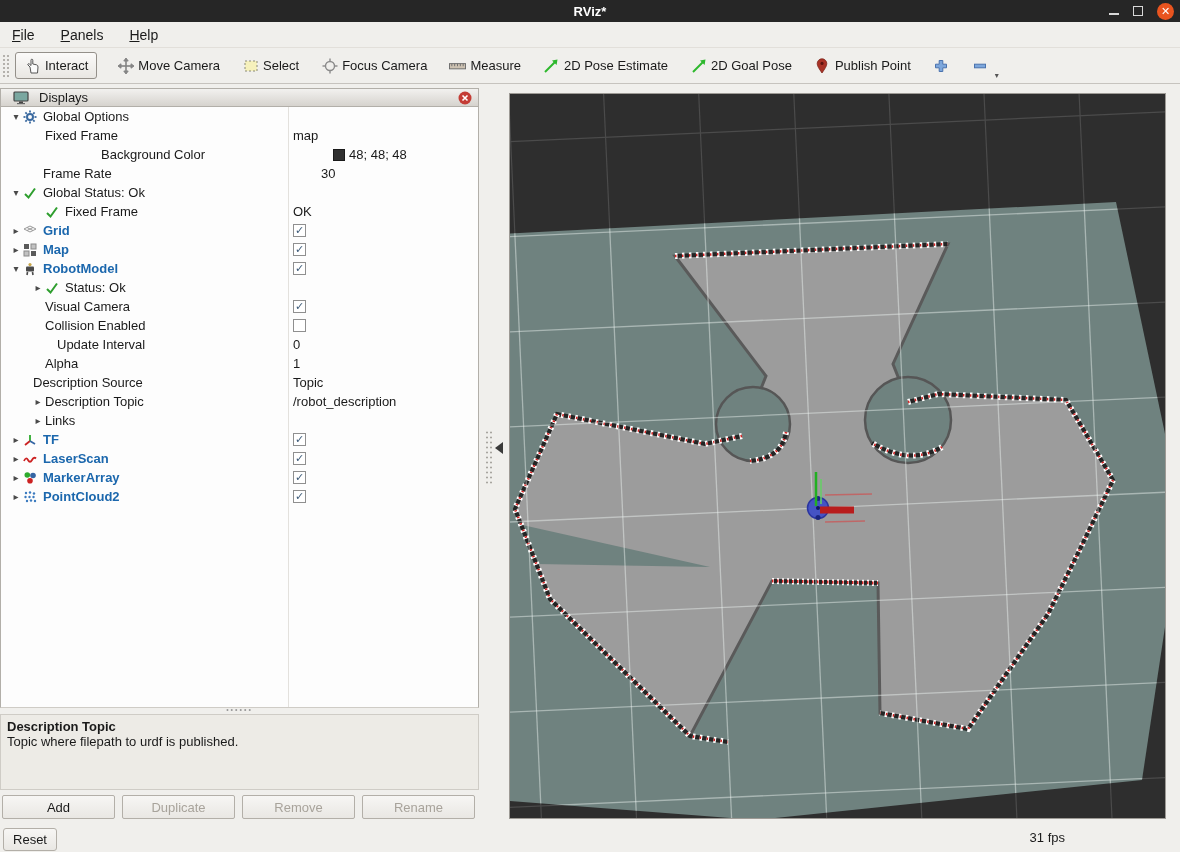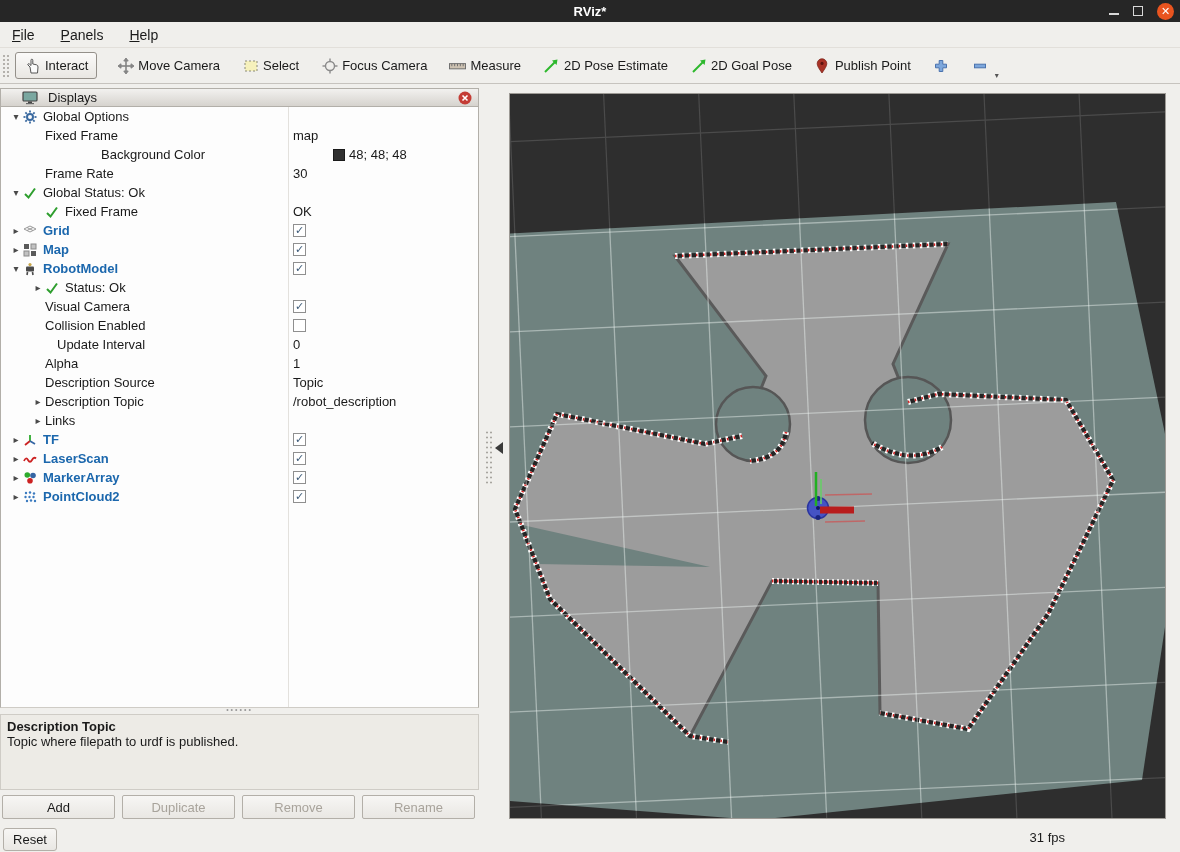--- a/index.html
+++ b/index.html
@@ -25,21 +25,21 @@
     background-image:radial-gradient(#b4b1ac 1px,transparent 1.2px);background-size:4px 4px;}
   .tool{display:flex;align-items:center;gap:4px;padding:4px 8px;margin-right:6px;border-radius:3px;
     font-size:13px;color:#1a1a1a;white-space:nowrap;position:relative;}
   .tool.active{background:linear-gradient(#fbfaf9,#e9e7e3);border:1px solid #94908a;margin-right:12px;}
   .tool .ticon{width:17px;height:17px;display:inline-flex;align-items:center;justify-content:center;}
   .tool .caret{position:absolute;right:-2px;bottom:-2px;font-size:8px;color:#555;}
   
   .panel{position:absolute;left:0;top:88px;width:479px;}
   .panel-header{position:absolute;left:0;top:0;width:479px;height:19px;
     background:linear-gradient(#f2f1ef,#d6d3ce);border:1px solid #b2afa9;
-    display:flex;align-items:center;gap:6px;padding-left:21px;font-size:13px;color:#1a1a1a;}
+    display:flex;align-items:center;gap:6px;padding-left:12px;font-size:13px;color:#1a1a1a;}
   .panel-close{position:absolute;right:5px;top:2px;width:15px;height:15px;}
   .tree{position:absolute;left:0;top:19px;width:479px;height:601px;background:#fdfdfd;
     border-left:1px solid #b2afa9;border-right:1px solid #b2afa9;border-bottom:1px solid #cfccc6;overflow:hidden;}
   .col-divider{position:absolute;left:287px;top:0;width:1px;height:100%;background:#e3e1dd;}
   .trow{position:relative;height:19px;display:flex;align-items:center;font-size:13px;color:#1a1a1a;}
   .arrow{width:14px;flex:0 0 14px;font-size:10px;color:#4a4a4a;text-align:center;}
   .ticon16{width:20px;flex:0 0 20px;display:inline-flex;align-items:center;}
   .tlabel{white-space:nowrap;}
   .tlabel.display{color:#1b67ad;font-weight:bold;}
   .tvalue{position:absolute;left:292px;top:0;height:19px;display:flex;align-items:center;gap:4px;font-size:13px;}
@@ -239,21 +239,21 @@
         </span>
       </div>
       <div class="trow" style="padding-left: 46px; margin-left: 40px;">
         <span class="arrow"></span>
         <span class="tlabel">Background Color</span>
         <span class="tvalue">
           <span class="swatch" style="background: rgb(48, 48, 48);"></span>
           <span>48; 48; 48</span>
         </span>
       </div>
-      <div class="trow" style="padding-left: 30px;">
+      <div class="trow" style=" margin-left: 28px;">
         <span class="arrow"></span>
         <span class="tlabel">Frame Rate</span>
         <span class="tvalue">
           <span>30</span>
         </span>
       </div>
       <div class="trow" style="padding-left: 8px;">
         <span class="arrow">▾</span>
         <span class="ticon16">
           <svg viewBox="0 0 14 14" width="14" height="14">
@@ -347,21 +347,21 @@
           <span>0</span>
         </span>
       </div>
       <div class="trow" style="padding-left: 30px;">
         <span class="arrow"></span>
         <span class="tlabel">Alpha</span>
         <span class="tvalue">
           <span>1</span>
         </span>
       </div>
-      <div class="trow" style="padding-left: 30px;">
+      <div class="trow" style="padding-left: 18px;">
         <span class="arrow"></span>
         <span class="tlabel">Description Source</span>
         <span class="tvalue">
           <span>Topic</span>
         </span>
       </div>
       <div class="trow" style="padding-left: 30px;">
         <span class="arrow">▸</span>
         <span class="tlabel">Description Topic</span>
         <span class="tvalue">

